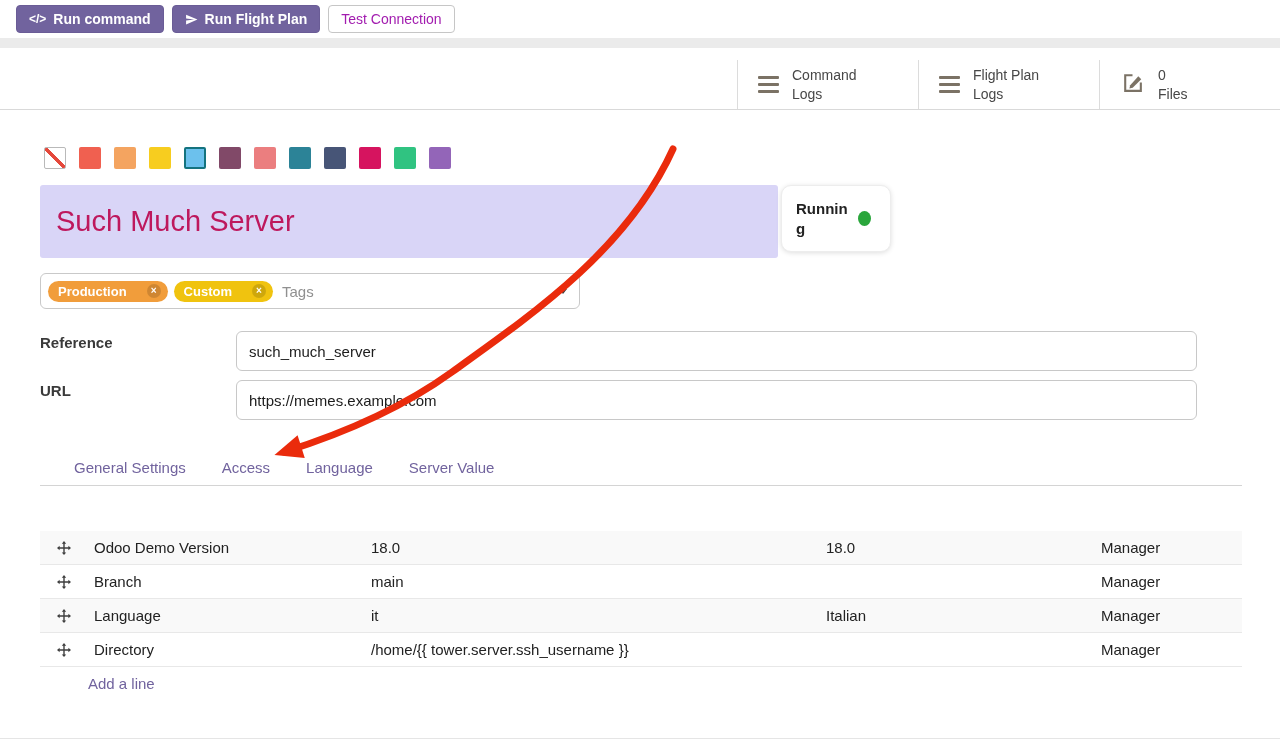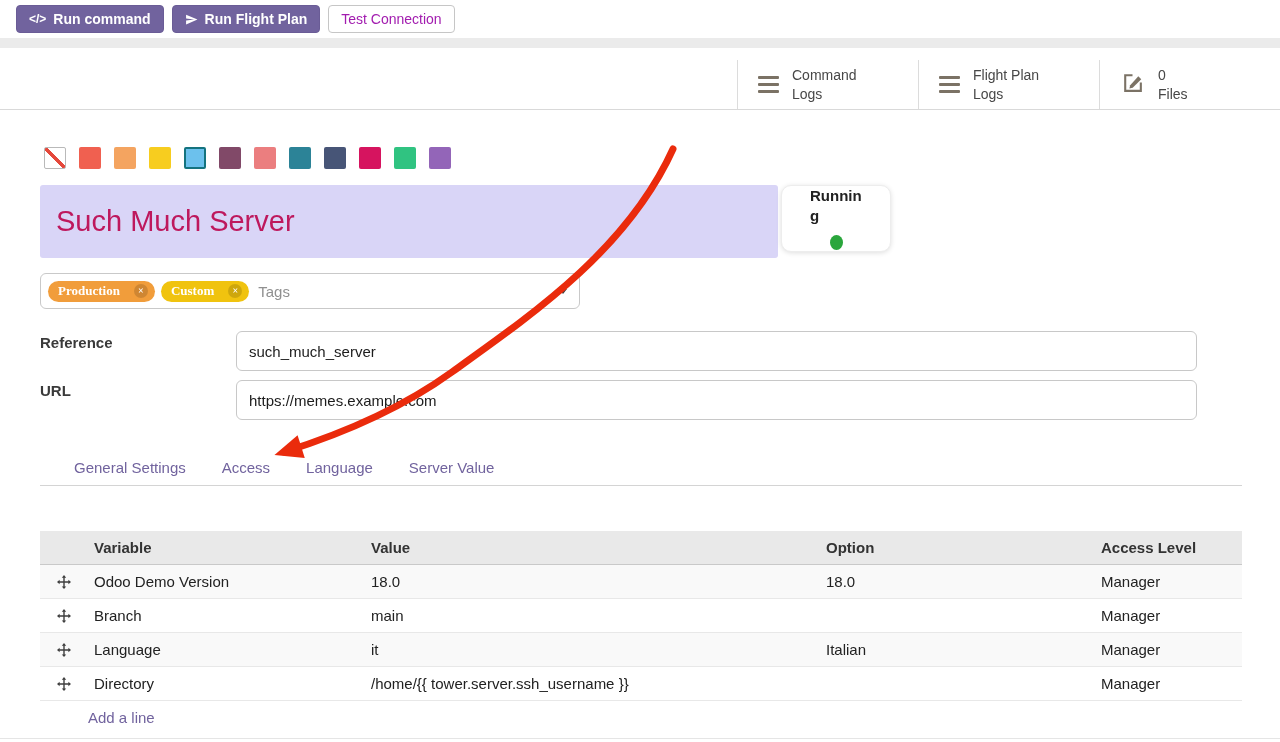--- a/index.html
+++ b/index.html
@@ -38,31 +38,31 @@
                  border:1px solid #b9b9b9; }
   .swatch.selected { border:2px solid #14737f; }
 
   .title-input { position:absolute; top:75px; left:40px; width:738px; height:73px;
                  background:#d9d5f7; border:none; border-radius:3px; font-family:inherit;
                  font-size:29px; color:#be185d; padding:0 16px; outline:none; }
 
   .status-card { position:absolute; top:75px; left:781px; width:110px; height:67px;
                  background:#fff; border:1px solid #ededed; border-radius:10px;
                  box-shadow:0 1px 5px rgba(0,0,0,.13); display:flex; align-items:center;
-                 gap:10px; padding:0 14px;flex-direction:column; }
+                 gap:10px; padding:0 14px; }
   .status-text { font-size:15px; font-weight:700; color:#222; width:52px; word-break:break-all;
                  line-height:1.3; }
   .status-dot { width:13px; height:15px; border-radius:50%; flex:none; }
 
   .tags-box { position:absolute; top:163px; left:40px; width:540px; height:36px;
               border:1px solid #c9c9c9; border-radius:6px; display:flex; align-items:center;
               gap:6px; padding:0 12px 0 7px; background:#fff; }
-  .tag-pill { display:inline-flex; align-items:center; gap:14px; height:21px;
+  .tag-pill { display:inline-flex; align-items:center; gap:20px; height:21px;
               padding:0 7px 0 10px; border-radius:11px; color:#fff; font-size:13px;
-              font-weight:700; cursor:pointer;font-family:Liberation Serif, serif; }
+              font-weight:700; cursor:pointer; }
   .tag-x { width:14px; height:14px; border-radius:50%; background:rgba(0,0,0,.14); color:#fff;
            font-size:10px; font-weight:700; display:inline-flex; align-items:center;
            justify-content:center; cursor:pointer; line-height:1; }
   .tags-placeholder { color:#909090; font-size:15px; margin-left:3px; }
   .caret { margin-left:auto; width:0; height:0; border-left:4.5px solid transparent;
            border-right:4.5px solid transparent; border-top:5px solid #3f3f3f; cursor:pointer; }
 
   .field-label { position:absolute; left:40px; font-size:15px; font-weight:700; color:#3a3a3a; }
   .field-input { position:absolute; left:236px; width:961px; height:40px; background:#fff;
                  border:1px solid #c8c8c8; border-radius:6px; font-size:15px; color:#1c1c1c;
@@ -202,27 +202,20 @@
     <input class="field-input in-url" type="text" value="https://memes.example.com" style="">
 
     <div class="tabs">
       <div class="tab">General Settings</div>
       <div class="tab">Access</div>
       <div class="tab">Language</div>
       <div class="tab">Server Value</div>
     </div>
 
     <div class="var-table">
-      <div class="t-row t-head">
-        <div class="t-cell handle-cell"></div>
-        <div class="t-cell">Variable</div>
-        <div class="t-cell">Value</div>
-        <div class="t-cell">Option</div>
-        <div class="t-cell">Access Level</div>
-      </div>
 
       <div class="t-row t-body-row alt">
         <div class="t-cell handle-cell">
           <svg width="14" height="14" viewBox="0 0 16 16">
               <path d="M8 0 L10.5 3 H8.8 V7.2 H13 V5.5 L16 8 L13 10.5 V8.8 H8.8 V13 H10.5 L8 16 L5.5 13 H7.2 V8.8 H3 V10.5 L0 8 L3 5.5 V7.2 H7.2 V3 H5.5 Z" fill="#3f3f3f"></path>
             </svg>
         </div>
         <div class="t-cell">Odoo Demo Version</div>
         <div class="t-cell">18.0</div>
         <div class="t-cell">18.0</div>

